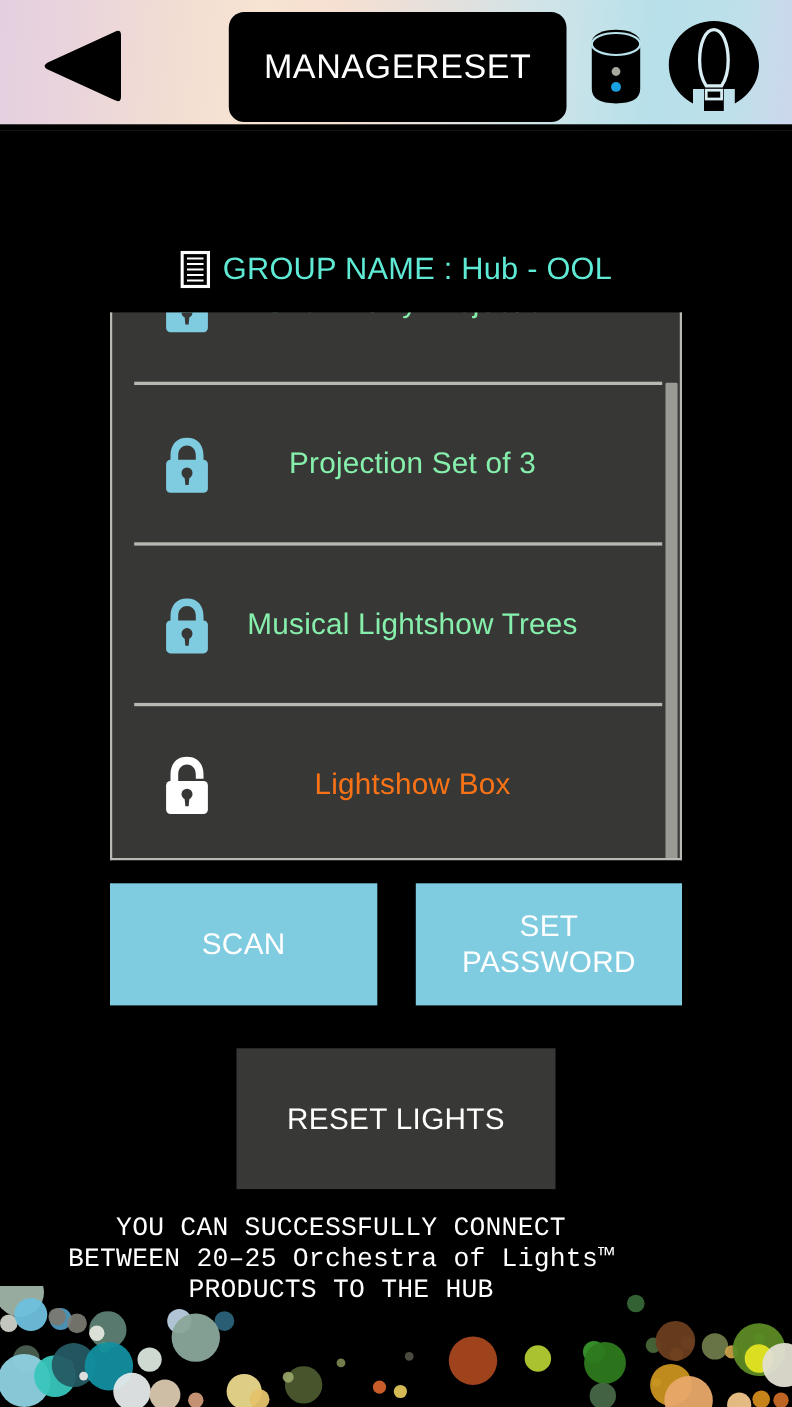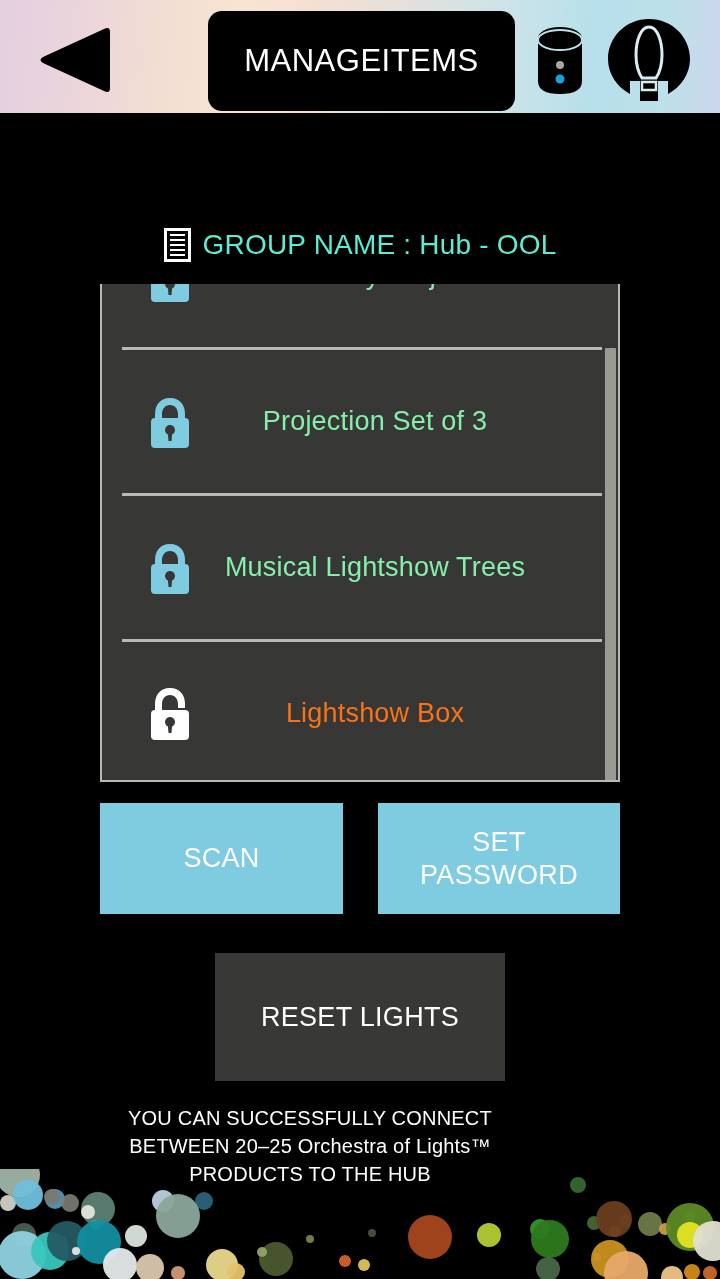--- a/index.html
+++ b/index.html
@@ -83,21 +83,21 @@
     position:absolute; display:flex; align-items:center; justify-content:center;
     text-align:center; color:#fff; font-size:27px; line-height:33px; letter-spacing:.3px;
   }
   .btn-scan  { left:100px; top:803px; width:243px; height:111px; background:#7fcbe0; }
   .btn-pass  { left:378px; top:803px; width:242px; height:111px; background:#7fcbe0; }
   .btn-reset { left:215px; top:953px; width:290px; height:128px; background:#383836; }
 
   
   .footer {
     position:absolute; left:0; top:1104px; width:620px;
-    text-align:center; color:#fff; font-size:20px; line-height:28px; letter-spacing:.2px;
+    text-align:center; color:#fff; font-size:24px; line-height:28px; letter-spacing:.2px;font-family:Liberation Mono, monospace;
   }
   .footer .fline { display:block; }
 
   
   .bubbles { position:absolute; left:0; bottom:0; width:720px; height:110px; overflow:hidden; }
   .bubble { position:absolute; border-radius:50%; }
 </style>
 </head>
 <body>
 
@@ -108,21 +108,21 @@
     <div class="back-btn">
       <span>
         <svg width="78" height="72" viewBox="0 0 78 72">
           <path d="M74 8 Q74 2 68 5 L7 33 Q2 36 7 39 L68 67 Q74 70 74 64 Z" fill="#000"></path>
         </svg>
       </span>
     </div>
 
     <div class="title-pill">
       <span class="tline">MANAGE</span>
-      <span class="tline">ITEMS</span>
+      <span class="tline">RESET</span>
     </div>
 
     <div class="hub-icon">
       <svg width="48" height="70" viewBox="0 0 48 70">
         <path d="M2 13 L2 56 Q2 69 24 69 Q46 69 46 56 L46 13 Z" fill="#000"></path>
         <ellipse cx="24" cy="13" rx="22" ry="11" fill="#000"></ellipse>
         <ellipse cx="24" cy="15" rx="22" ry="10" fill="none" stroke="#b9e3ec" stroke-width="2"></ellipse>
         <circle cx="24" cy="40" r="4" fill="#a9a6a0"></circle>
         <circle cx="24" cy="54" r="4.5" fill="#19a0e0"></circle>
       </svg>

